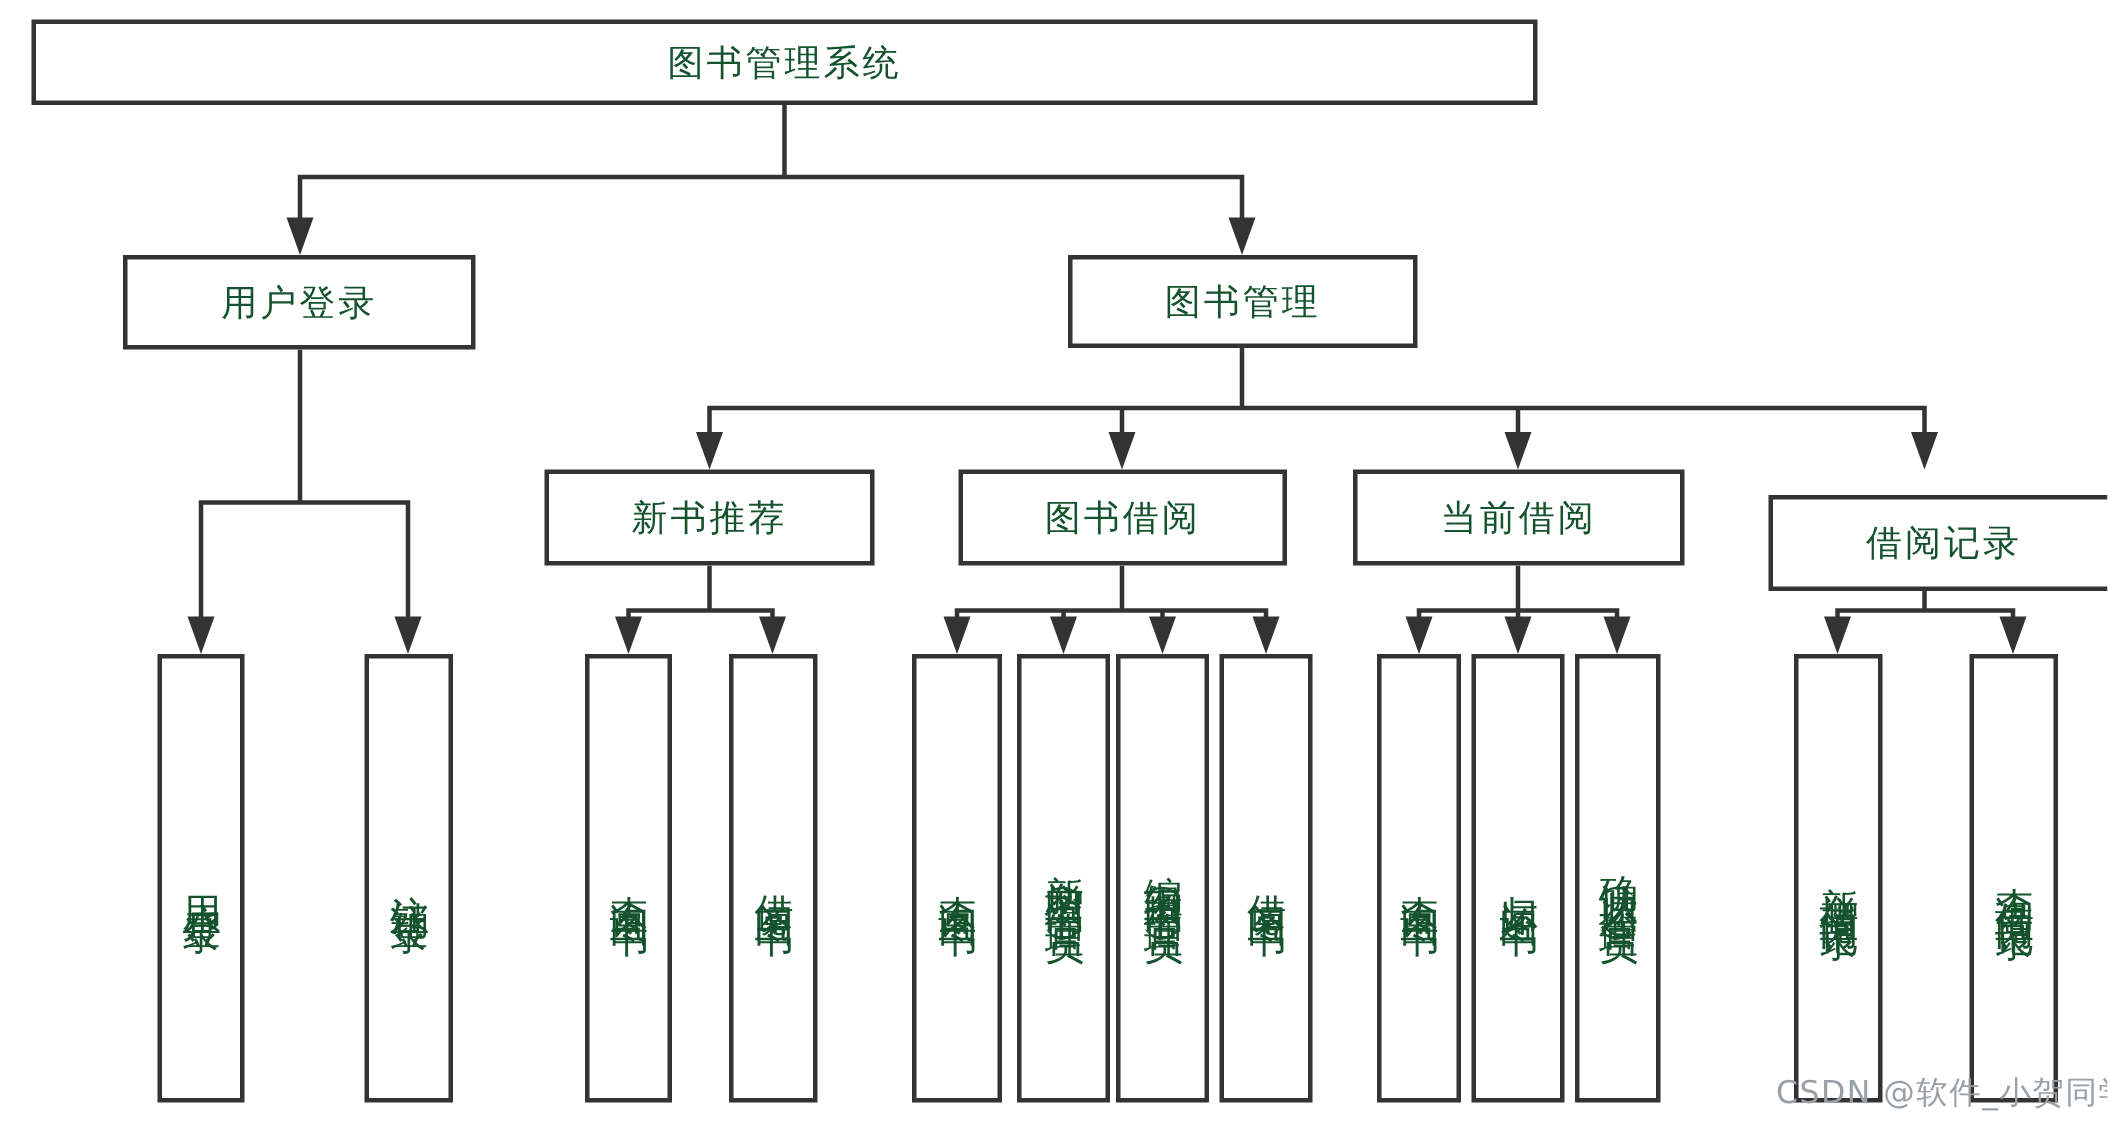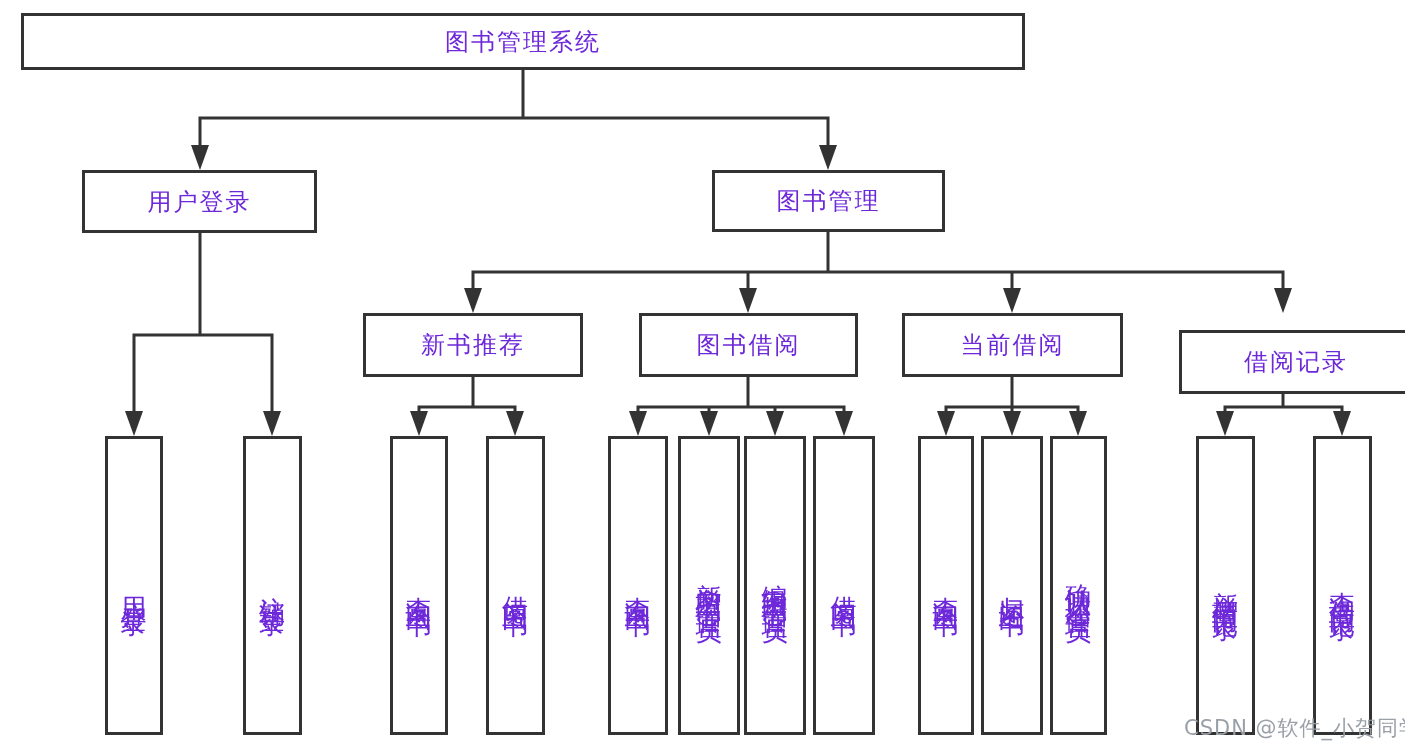--- a/index.html
+++ b/index.html
@@ -8,21 +8,21 @@
     width:1405px;height:747px;
     background:#ffffff;
     font-family:"DejaVu Sans","Liberation Sans",sans-serif;
     overflow:hidden;
   }
   .connectors{position:absolute;left:0;top:0;z-index:1;}
   .box{
     position:absolute;box-sizing:border-box;
     border:3px solid #333333;background:#ffffff;
     display:flex;align-items:center;justify-content:center;
-    color:#6d28d9;z-index:2;
+    color:#14532d;z-index:2;
   }
   .htext{font-size:24px;letter-spacing:2px;white-space:nowrap;line-height:1;}
   .vtext{
     writing-mode:vertical-rl;
     text-orientation:mixed;
     font-size:26px;letter-spacing:5px;line-height:1;
   }
   .watermark{
     position:absolute;left:1184px;top:714px;z-index:5;
     color:#9aa0a8;font-size:21px;letter-spacing:1px;white-space:nowrap;

